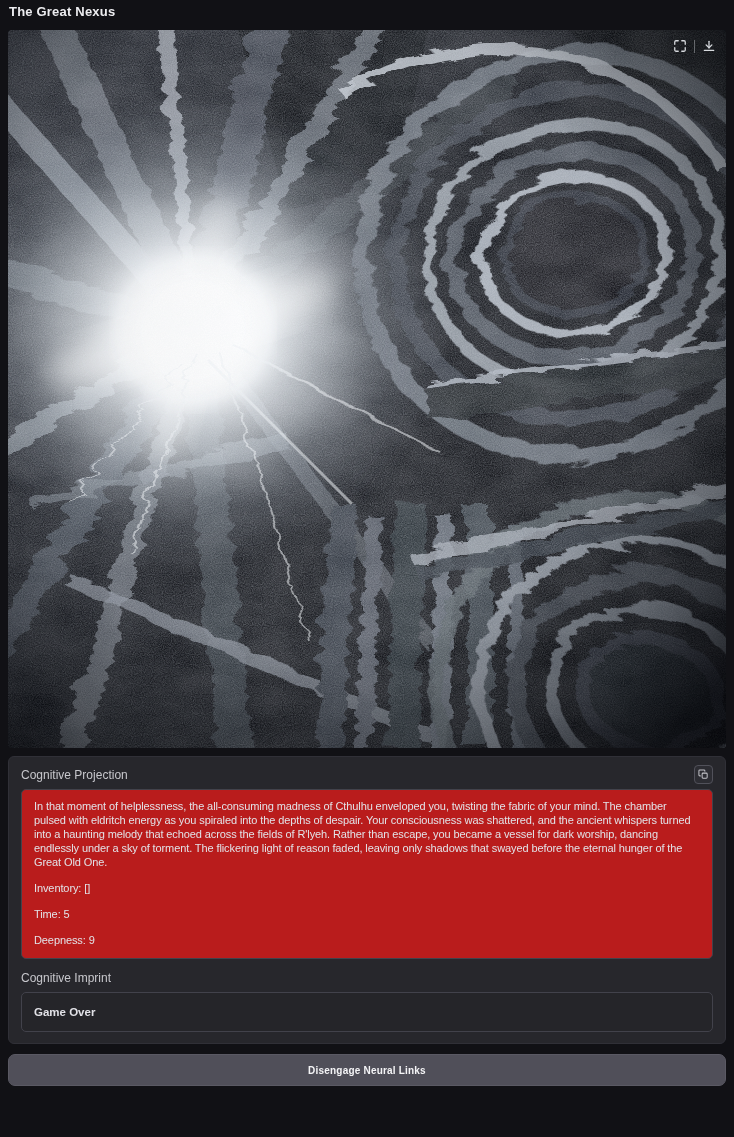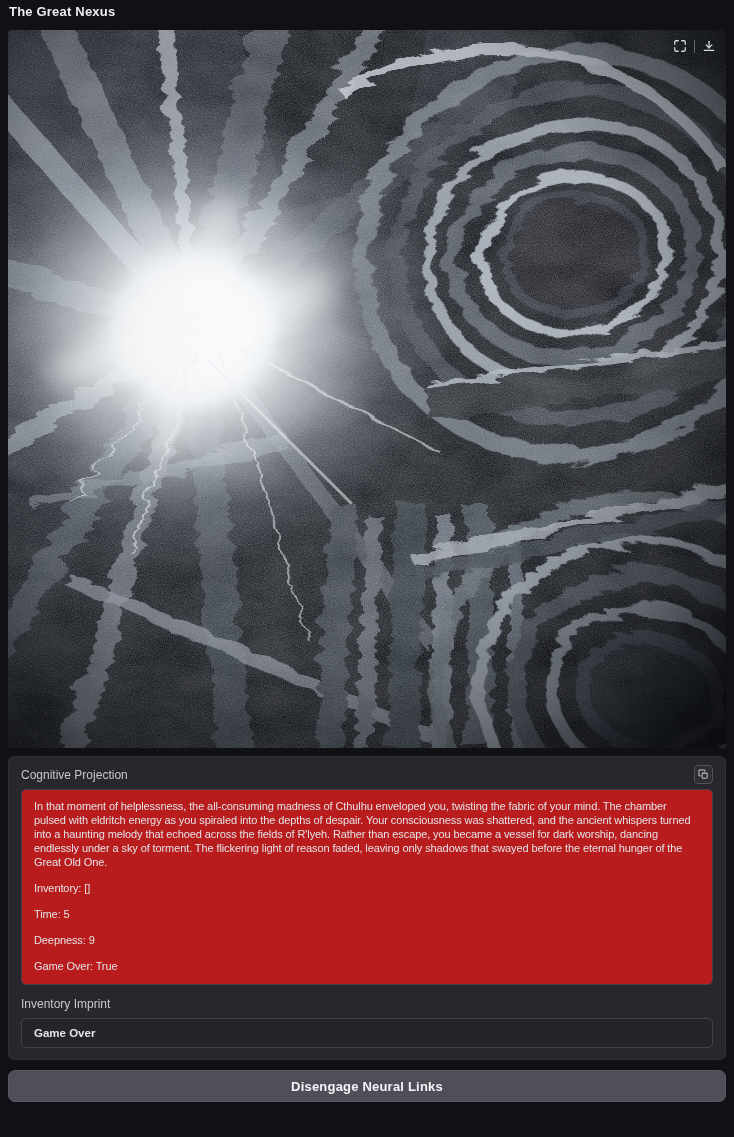--- a/index.html
+++ b/index.html
@@ -56,31 +56,31 @@
     border: 1px solid #42424b; border-radius: 5px; background: #b91c1c;
     padding: 9px 12px 11px;
     font-size: 11px; line-height: 14px; letter-spacing: -0.1px;
     color: #e2e2e7; cursor: text;
   }
   .narrative { margin: 0 0 4px; }
   .state-line { margin-top: 12px; }
 
   .imprint-label { display: block; margin: 12px 0 6px; padding-top: 0; }
   .imprint-input {
-    display: block; width: 100%; height: 30px;
+    display: block; width: 100%; height: 40px;
     border: 1px solid #42424b; border-radius: 5px; background: #252529;
     color: #e2e2e7; font-size: 11.5px; font-weight: 600;
     padding: 0 12px; outline: none; font-family: inherit;
   }
 
   
   .action-btn {
     display: block; margin-top: 10px; width: 718px; height: 32px;
     background: #504f59; border: 1px solid #5a5963; border-radius: 7px;
-    color: #f4f4f6; font-weight: 700; font-size: 13px;
+    color: #f4f4f6; font-weight: 700; font-size: 10px;
     font-family: inherit; cursor: pointer; letter-spacing: .2px;
   }
 </style>
 </head>
 <body>
 
 <div class="app">
 
   <div class="page-title">The Great Nexus</div>
 
@@ -226,22 +226,21 @@
           <path d="M5 15H4a2 2 0 0 1-2-2V4a2 2 0 0 1 2-2h9a2 2 0 0 1 2 2v1"></path>
         </svg>
       </button>
     </div>
 
     <div class="output-box">
       <div class="narrative">In that moment of helplessness, the all-consuming madness of Cthulhu enveloped you, twisting the fabric of your mind. The chamber pulsed with eldritch energy as you spiraled into the depths of despair. Your consciousness was shattered, and the ancient whispers turned into a haunting melody that echoed across the fields of R'lyeh. Rather than escape, you became a vessel for dark worship, dancing endlessly under a sky of torment. The flickering light of reason faded, leaving only shadows that swayed before the eternal hunger of the Great Old One.</div>
       <div class="state-line">Inventory: []</div>
       <div class="state-line">Time: 5</div>
       <div class="state-line">Deepness: 9</div>
-      <div class="state-line">Game Over: True</div>
     </div>
 
-    <span class="block-label imprint-label">Inventory Imprint</span>
+    <span class="block-label imprint-label">Cognitive Imprint</span>
     <input class="imprint-input" type="text" readonly="" value="Game Over" style="">
   </div>
 
   <button class="action-btn">Disengage Neural Links</button>
 
 </div>
 
 </body></html>

